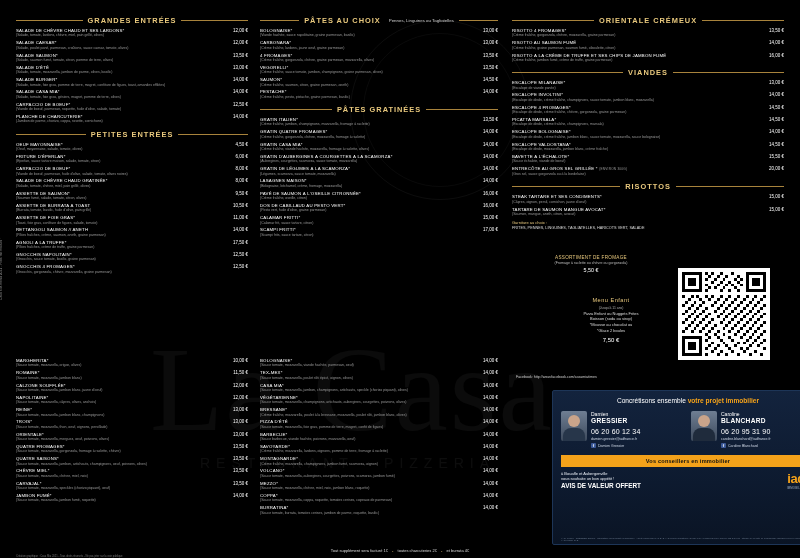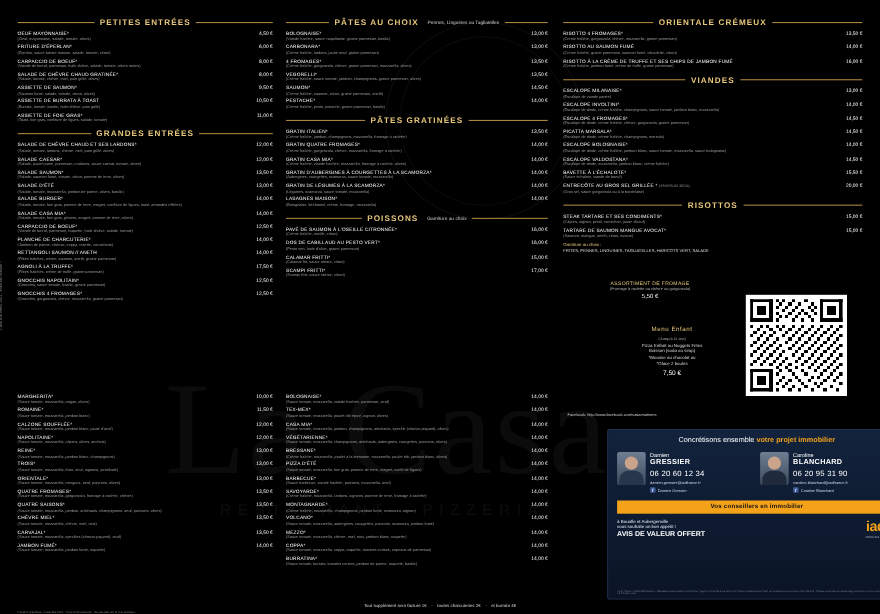--- a/index.html
+++ b/index.html
@@ -181,20 +181,86 @@
   <div class="watermark">La Casa</div>
   <div class="watermark-sub">RESTAURANT · PIZZERIA</div>
   <div class="circlelogo"></div>
 
   <div class="vert">Casa Mia menu 2021 - Plats fait maison *</div>
 
   <div class="col col1">
     <div>
       <div class="sec-head">
         <div class="line"></div>
+        <div class="title">GRANDES ENTRÉES</div>
+        <div class="line"></div>
+      </div>
+      <div>
+        <div class="item">
+            <div class="txt">
+              <div class="nm">SALADE DE CHÈVRE CHAUD ET SES LARDONS*</div>
+              <div class="ds">(Salade, tomate, lardons, chèvre, miel, pain grillé, olives)</div>
+            </div>
+            <div class="pr">12,00 €</div>
+          </div>
+        <div class="item">
+            <div class="txt">
+              <div class="nm">SALADE CAESAR*</div>
+              <div class="ds">(Salade, poulet pané, parmesan, croûtons, sauce caesar, tomate, olives)</div>
+            </div>
+            <div class="pr">12,00 €</div>
+          </div>
+        <div class="item">
+            <div class="txt">
+              <div class="nm">SALADE SAUMON*</div>
+              <div class="ds">(Salade, saumon fumé, tomate, citron, pomme de terre, olives)</div>
+            </div>
+            <div class="pr">13,50 €</div>
+          </div>
+        <div class="item">
+            <div class="txt">
+              <div class="nm">SALADE D'ÉTÉ</div>
+              <div class="ds">(Salade, tomate, mozzarella, jambon de parme, olives, basilic)</div>
+            </div>
+            <div class="pr">13,00 €</div>
+          </div>
+        <div class="item">
+            <div class="txt">
+              <div class="nm">SALADE BURGER*</div>
+              <div class="ds">(Salade, tomate, foie gras, pomme de terre, magret, confiture de figues, toast, amandes effilées)</div>
+            </div>
+            <div class="pr">14,00 €</div>
+          </div>
+        <div class="item">
+            <div class="txt">
+              <div class="nm">SALADE CASA MIA*</div>
+              <div class="ds">(Salade, tomate, foie gras, gésiers, magret, pomme de terre, olives)</div>
+            </div>
+            <div class="pr">14,00 €</div>
+          </div>
+        <div class="item">
+            <div class="txt">
+              <div class="nm">CARPACCIO DE BOEUF*</div>
+              <div class="ds">(Viande de boeuf, parmesan, roquette, huile d'olive, salade, tomate)</div>
+            </div>
+            <div class="pr">12,50 €</div>
+          </div>
+        <div class="item">
+            <div class="txt">
+              <div class="nm">PLANCHE DE CHARCUTERIE*</div>
+              <div class="ds">(Jambon de parme, chorizo, coppa, rosette, cornichons)</div>
+            </div>
+            <div class="pr">14,00 €</div>
+          </div>
+      </div>
+    </div>
+
+    <div>
+      <div class="sec-head">
+        <div class="line"></div>
         <div class="title">PETITES ENTRÉES</div>
         <div class="line"></div>
       </div>
       <div>
         <div class="item">
             <div class="txt">
               <div class="nm">OEUF MAYONNAISE*</div>
               <div class="ds">(Oeuf, mayonnaise, salade, tomate, olives)</div>
             </div>
             <div class="pr">4,50 €</div>
@@ -233,86 +299,20 @@
               <div class="ds">(Burrata, tomate, basilic, huile d'olive, pain grillé)</div>
             </div>
             <div class="pr">10,50 €</div>
           </div>
         <div class="item">
             <div class="txt">
               <div class="nm">ASSIETTE DE FOIE GRAS*</div>
               <div class="ds">(Toast, foie gras, confiture de figues, salade, tomate)</div>
             </div>
             <div class="pr">11,00 €</div>
-          </div>
-      </div>
-    </div>
-
-    <div>
-      <div class="sec-head">
-        <div class="line"></div>
-        <div class="title">GRANDES ENTRÉES</div>
-        <div class="line"></div>
-      </div>
-      <div>
-        <div class="item">
-            <div class="txt">
-              <div class="nm">SALADE DE CHÈVRE CHAUD ET SES LARDONS*</div>
-              <div class="ds">(Salade, tomate, lardons, chèvre, miel, pain grillé, olives)</div>
-            </div>
-            <div class="pr">12,00 €</div>
-          </div>
-        <div class="item">
-            <div class="txt">
-              <div class="nm">SALADE CAESAR*</div>
-              <div class="ds">(Salade, poulet pané, parmesan, croûtons, sauce caesar, tomate, olives)</div>
-            </div>
-            <div class="pr">12,00 €</div>
-          </div>
-        <div class="item">
-            <div class="txt">
-              <div class="nm">SALADE SAUMON*</div>
-              <div class="ds">(Salade, saumon fumé, tomate, citron, pomme de terre, olives)</div>
-            </div>
-            <div class="pr">13,50 €</div>
-          </div>
-        <div class="item">
-            <div class="txt">
-              <div class="nm">SALADE D'ÉTÉ</div>
-              <div class="ds">(Salade, tomate, mozzarella, jambon de parme, olives, basilic)</div>
-            </div>
-            <div class="pr">13,00 €</div>
-          </div>
-        <div class="item">
-            <div class="txt">
-              <div class="nm">SALADE BURGER*</div>
-              <div class="ds">(Salade, tomate, foie gras, pomme de terre, magret, confiture de figues, toast, amandes effilées)</div>
-            </div>
-            <div class="pr">14,00 €</div>
-          </div>
-        <div class="item">
-            <div class="txt">
-              <div class="nm">SALADE CASA MIA*</div>
-              <div class="ds">(Salade, tomate, foie gras, gésiers, magret, pomme de terre, olives)</div>
-            </div>
-            <div class="pr">14,00 €</div>
-          </div>
-        <div class="item">
-            <div class="txt">
-              <div class="nm">CARPACCIO DE BOEUF*</div>
-              <div class="ds">(Viande de boeuf, parmesan, roquette, huile d'olive, salade, tomate)</div>
-            </div>
-            <div class="pr">12,50 €</div>
-          </div>
-        <div class="item">
-            <div class="txt">
-              <div class="nm">PLANCHE DE CHARCUTERIE*</div>
-              <div class="ds">(Jambon de parme, chorizo, coppa, rosette, cornichons)</div>
-            </div>
-            <div class="pr">14,00 €</div>
           </div>
       </div>
     </div>
 
     <div>
       <div>
         <div class="item">
             <div class="txt">
               <div class="nm">RETTANGOLI SAUMON // ANETH</div>
               <div class="ds">(Pâtes fraîches, crème, saumon, aneth, graine parmesan)</div>
@@ -444,26 +444,20 @@
             <div class="txt">
               <div class="nm">LASAGNES MAISON*</div>
               <div class="ds">(Bolognaise, béchamel, crème, fromage, mozzarella)</div>
             </div>
             <div class="pr">14,00 €</div>
           </div>
       </div>
     </div>
 
     <div>
-      <div class="sec-head">
-        <div class="line"></div>
-        <div class="title">POISSONS</div>
-        <div class="sub">Garniture au choix</div>
-        <div class="line"></div>
-      </div>
       <div>
         <div class="item">
             <div class="txt">
               <div class="nm">PAVÉ DE SAUMON À L'OSEILLE CITRONNÉE*</div>
               <div class="ds">(Crème fraîche, oseille, citron)</div>
             </div>
             <div class="pr">16,00 €</div>
           </div>
         <div class="item">
             <div class="txt">

